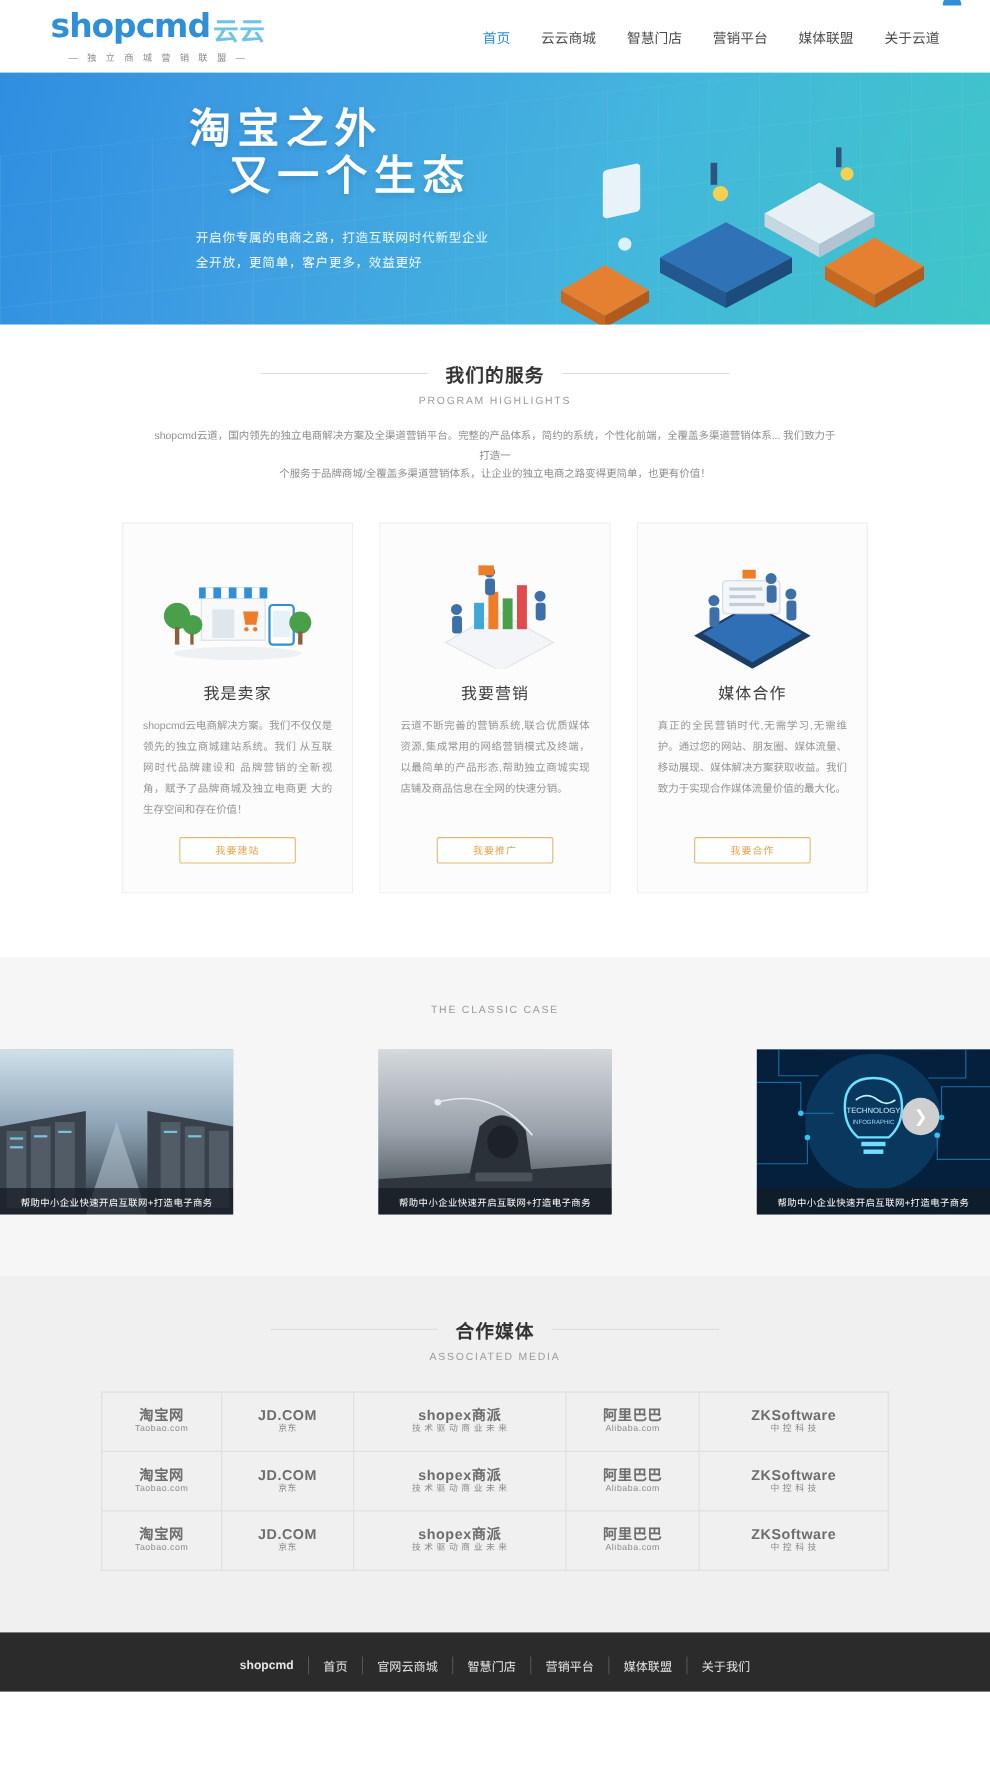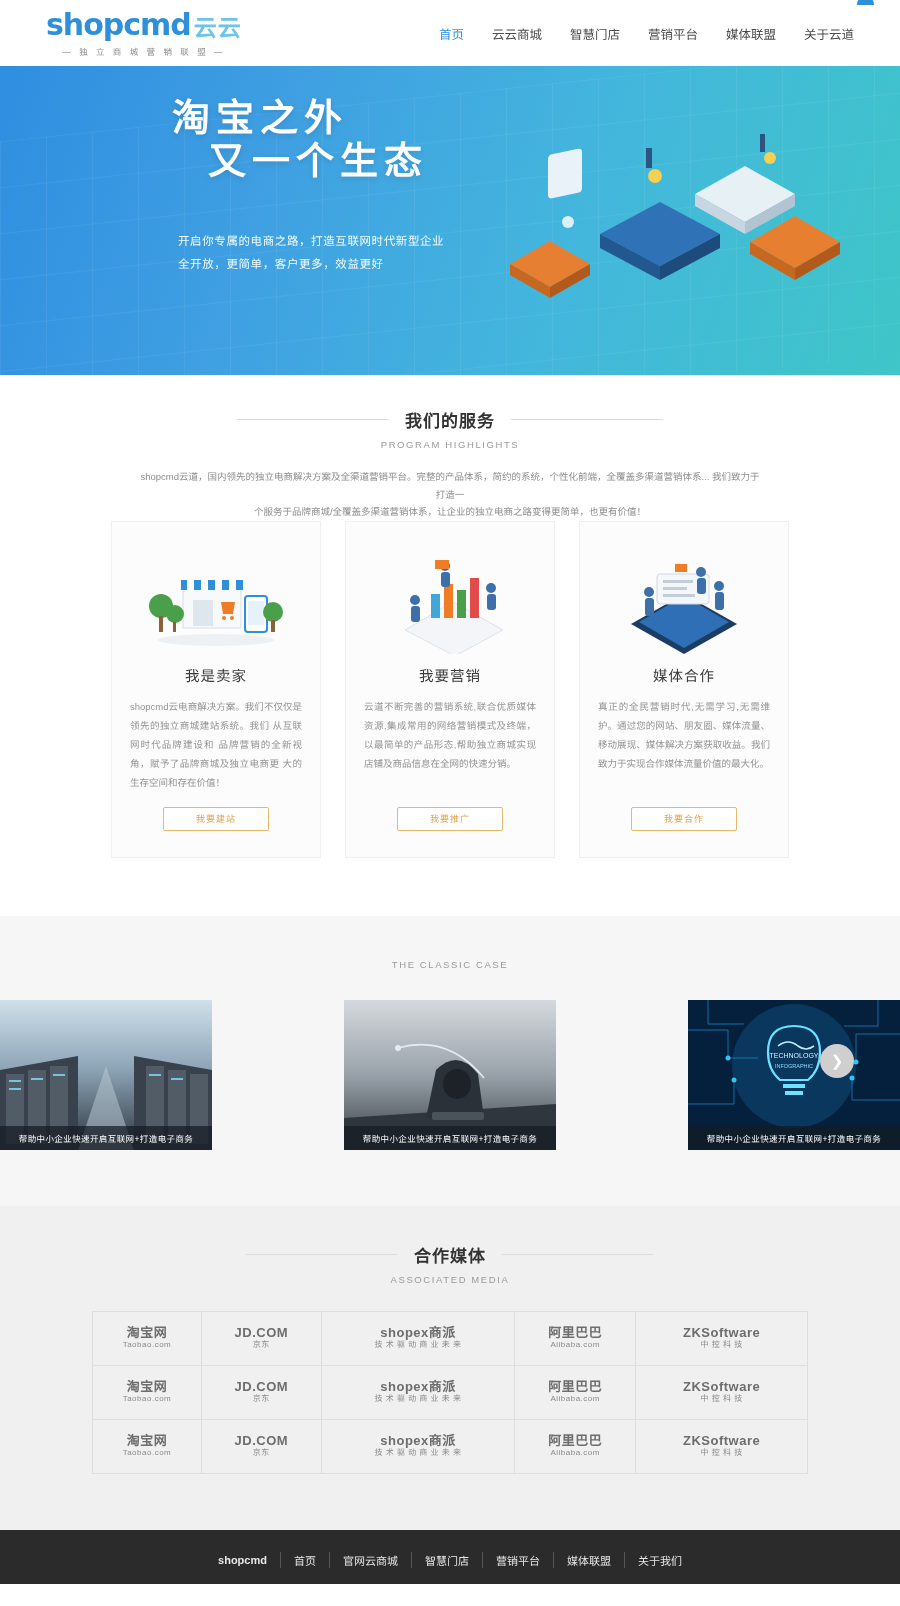--- a/index.html
+++ b/index.html
@@ -20,49 +20,49 @@
   .logo-cloud { position:absolute; top:-4px; right:26px; width:17px; height:9px;
                 background:#2f8fd8; border-radius:9px 9px 0 0; }
   .logo-cn { font-size:23px; font-weight:700; color:#6dc4e8; margin-left:3px; line-height:1;
              letter-spacing:1px; }
   .logo-sub { margin-top:5px; font-size:8.5px; color:#8d8d8d; letter-spacing:3px; white-space:nowrap; }
   .nav { margin-left:auto; margin-right:46px; display:flex; gap:28px; }
   .nav a { color:#4c4c4c; font-size:12.5px; text-decoration:none; white-space:nowrap; }
   .nav a.active { color:#2f8fd8; }
 
   
-  .hero { height:309px; position:relative; overflow:hidden;
+  .hero { height:229px; position:relative; overflow:hidden;
           background:linear-gradient(110deg,#2f8ee0 0%,#3f9fe2 30%,#43b6dd 62%,#3fc6c8 100%); }
   .hero-grid { position:absolute; inset:0; opacity:.18;
     background-image:linear-gradient(rgba(255,255,255,.35) 1px,transparent 1px),
                      linear-gradient(90deg,rgba(255,255,255,.35) 1px,transparent 1px);
     background-size:46px 46px; transform:skewY(-6deg) translateY(28px); }
   .hero-inner { position:relative; width:900px; height:100%; }
   .hero-text { position:absolute; left:172px; top:32px; color:#fff; }
   .hero-h1 { font-size:38px; font-weight:700; letter-spacing:6px; line-height:1.08;
              text-shadow:0 2px 6px rgba(0,0,0,.12); }
   .hero-h1 .l2 { display:block; margin-left:36px; margin-top:2px; }
-  .hero-p { margin-top:48px; font-size:11.5px; line-height:2; letter-spacing:.6px;
+  .hero-p { margin-top:24px; font-size:11.5px; line-height:2; letter-spacing:.6px;
             color:#f2fbff; margin-left:6px; }
   
   .iso { position:absolute; right:30px; top:48px; width:420px; height:210px; }
 
   
   .section { width:900px; }
   .sec-head { text-align:center; padding-top:32px; }
   .sec-title { display:inline-flex; align-items:center; justify-content:center; gap:16px;
                font-size:17px; font-weight:700; color:#333; letter-spacing:1px;font-family:Liberation Serif, serif; }
   .sec-title::before, .sec-title::after { content:""; display:block; width:152px; height:1px; background:#dcdcdc; }
   .sec-sub { margin-top:7px; font-size:9.5px; color:#9a9a9a; letter-spacing:1.6px; }
 
   
   .services { background:#fff; padding-bottom:58px; }
   .svc-desc { width:620px; margin:18px auto 0; text-align:center; font-size:9.5px;
               line-height:1.85; color:#8e8e8e; }
-  .cards { display:flex; justify-content:center; gap:24px; }
+  .cards { display:flex; justify-content:center; gap:24px; margin-top:34px; }
   .card { width:210px; background:#fcfcfc; border:1px solid #efefef; padding:22px 18px 26px;
           display:flex; flex-direction:column; align-items:center; }
   .card-illu { width:150px; height:110px; position:relative; margin-bottom:10px; }
   .card-title { font-size:14.5px; color:#3b3b3b; font-weight:400; letter-spacing:1px; margin-bottom:12px; }
   .card-text { font-size:9.5px; line-height:2.0; color:#949494; text-align:justify; min-height:96px; }
   .card-btn { margin-top:14px; width:106px; height:24px; border:1px solid #e8b86a;
               color:#e0a44c; background:#fff; font-size:9px; border-radius:2px;
               display:flex; align-items:center; justify-content:center; cursor:pointer; letter-spacing:1px; }
 
   

